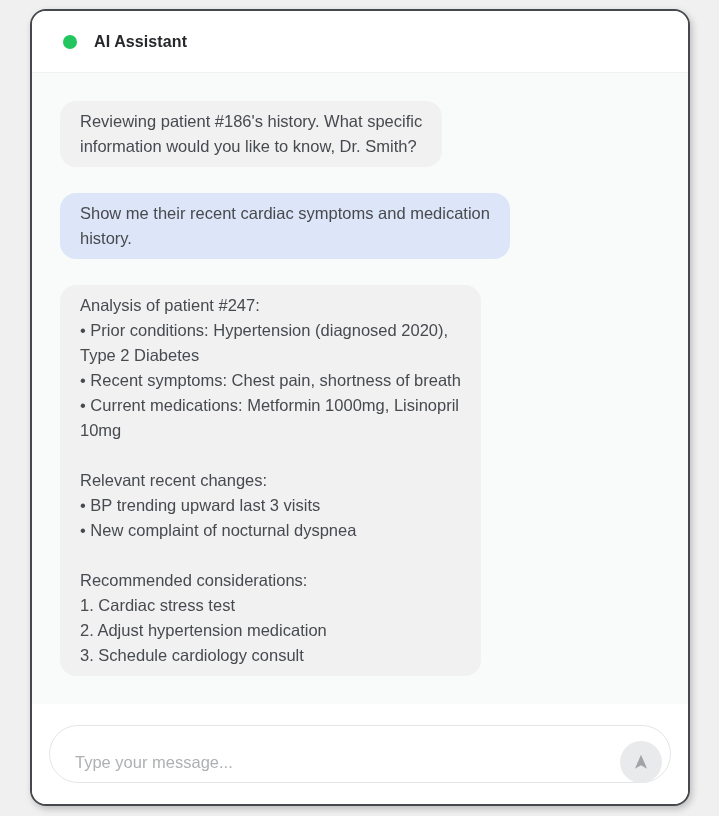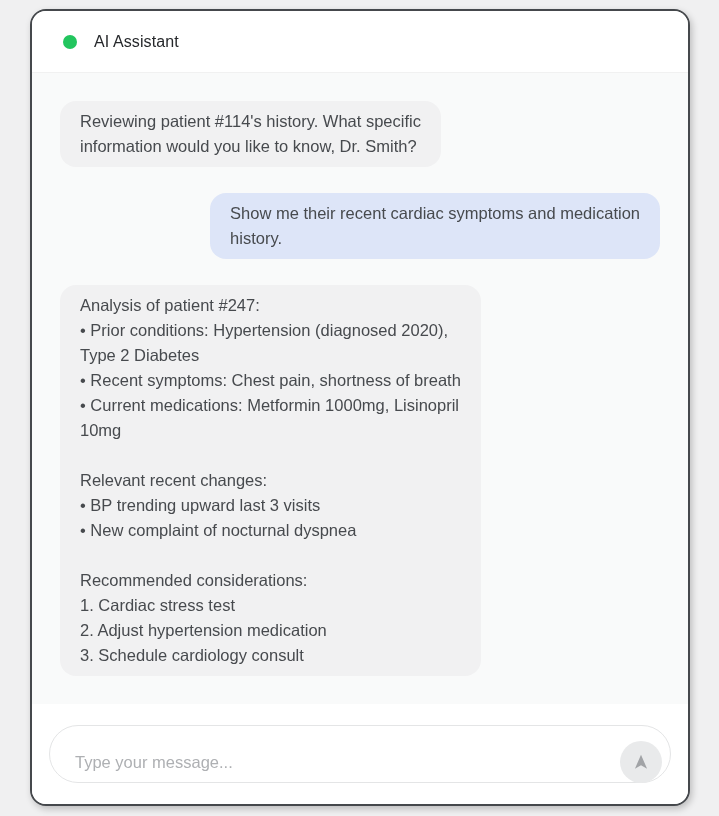--- a/index.html
+++ b/index.html
@@ -31,33 +31,33 @@
     border-bottom: 1px solid #f1f1f1;
   }
   .status-dot {
     width: 14px; height: 14px;
     border-radius: 50%;
     background: #22c55e;
     flex: 0 0 auto;
   }
   .chat-title {
     font-size: 16px;
-    font-weight: 400;
+    font-weight: 700;
     color: #26282b;
     letter-spacing: 0.1px;
   }
   .messages {
     flex: 1 1 auto;
     background: #f9fafa;
     padding: 28px 28px 0 28px;
     overflow-y: auto;
   }
   .msg-row { display: flex; margin-bottom: 26px; }
   .msg-row.assistant { justify-content: flex-start; }
-  .msg-row.user { justify-content: flex-end; }
+  .msg-row.user { }
   .bubble {
     max-width: 505px;
     border-radius: 16px;
     padding: 8px 20px;
     font-size: 16.5px;
     line-height: 25px;
     color: #474a4e;
     white-space: pre-line;
   }
   .bubble.assistant { background: #f1f1f2; }
@@ -107,21 +107,21 @@
 
 <div class="chat-card">
 
   <div class="chat-header">
     <span class="status-dot"></span>
     <span class="chat-title">AI Assistant</span>
   </div>
 
   <div class="messages">
     <div class="msg-row assistant">
-      <div class="bubble assistant">Reviewing patient #114's history. What specific
+      <div class="bubble assistant">Reviewing patient #186's history. What specific
 information would you like to know, Dr. Smith?</div>
     </div>
     <div class="msg-row user">
       <div class="bubble user">Show me their recent cardiac symptoms and medication
 history.</div>
     </div>
     <div class="msg-row assistant">
       <div class="bubble assistant">Analysis of patient #247:
 • Prior conditions: Hypertension (diagnosed 2020),
 Type 2 Diabetes

